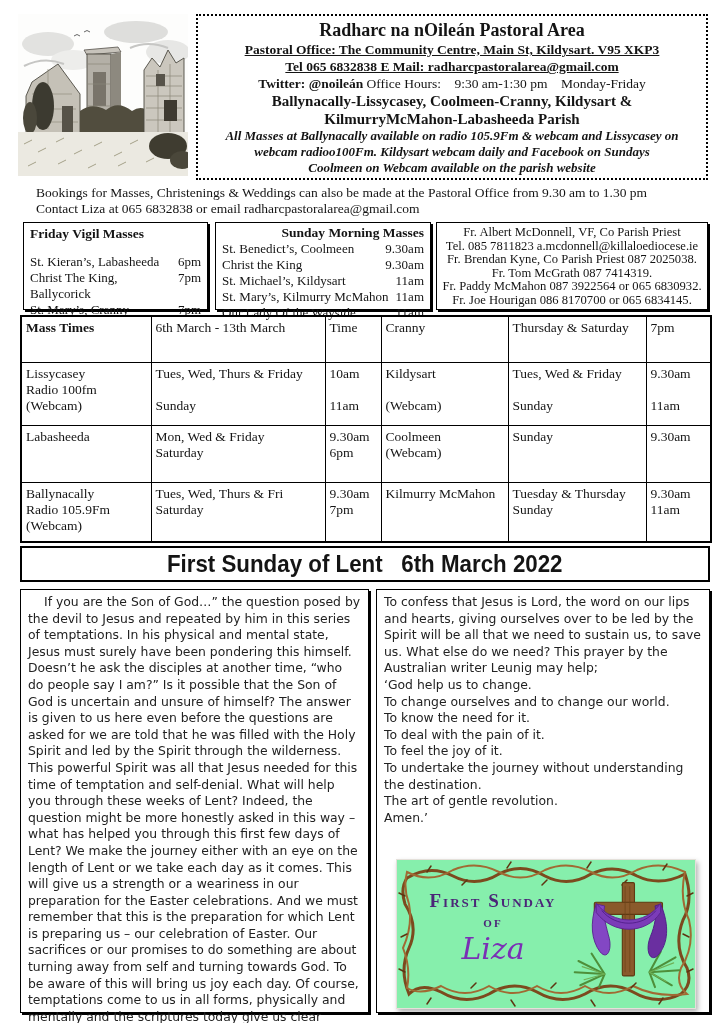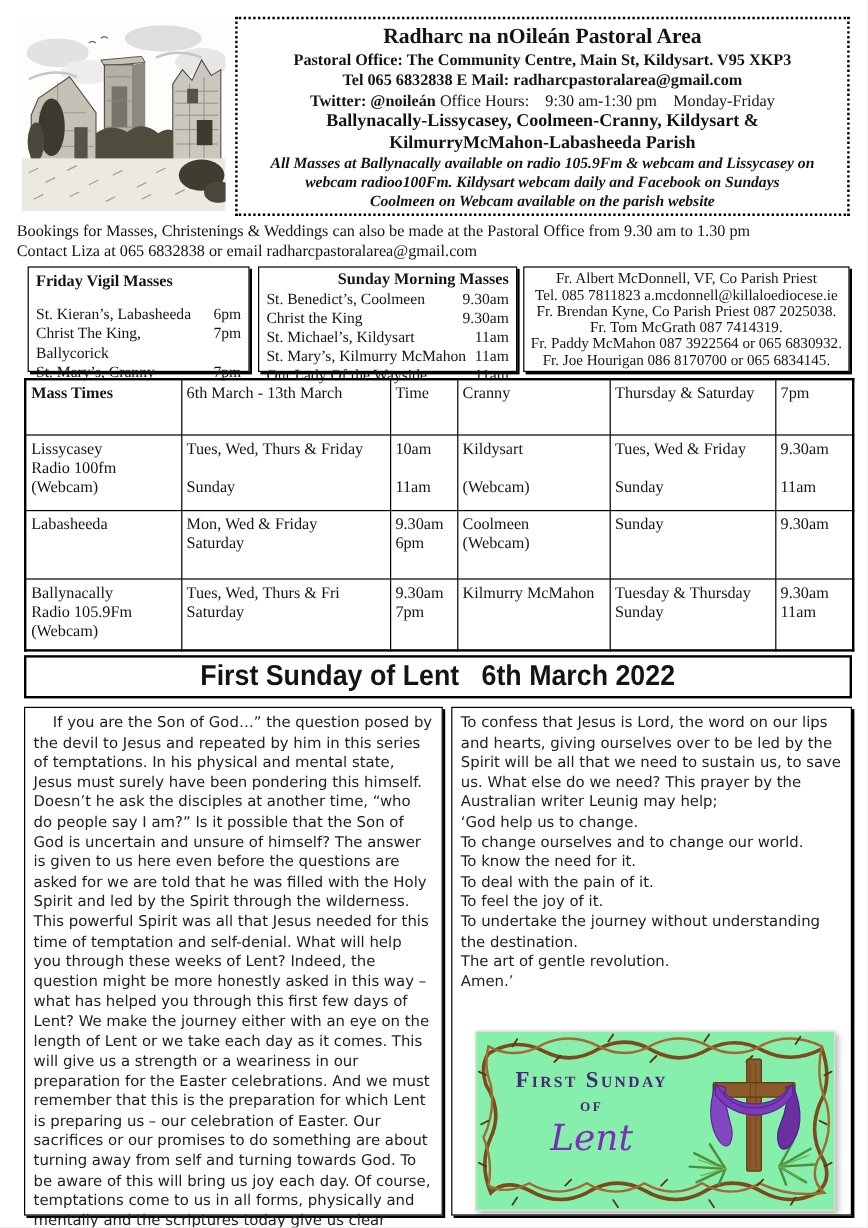--- a/index.html
+++ b/index.html
@@ -3,27 +3,27 @@
 <meta charset="utf-8">
 <style>
   html,body{margin:0;padding:0;background:#e9e9e9;}
   .page{position:relative;width:723px;height:1023px;background:#ffffff;
         font-family:"Liberation Serif",serif;color:#141414;overflow:hidden;margin:0 auto;}
   
   .sketch{position:absolute;left:18px;top:14px;width:170px;height:162px;}
   .hdr-box{position:absolute;left:196px;top:14px;width:512px;height:166px;
            border:2px dotted #000;text-align:center;padding-top:4px;box-sizing:border-box;}
   .hdr-title{font-size:18px;font-weight:bold;line-height:21px;}
-  .hdr-line{font-size:13.5px;font-weight:bold;line-height:17px;}
+  .hdr-line{font-size:13.5px;font-weight:bold;line-height:17px;text-decoration:underline;}
   .hdr-line4{font-size:13.5px;line-height:17px;white-space:pre;}
   .hdr-line4 b{font-weight:bold;}
   .hdr-parish{font-size:15px;font-weight:bold;line-height:18px;}
   .hdr-note{font-size:13px;font-weight:bold;font-style:italic;line-height:16px;padding:0 10px;}
   
-  .booking{position:absolute;left:14px;top:185px;width:685px;font-size:13.5px;line-height:16px;}
+  .booking{position:absolute;left:36px;top:185px;width:685px;font-size:13.5px;line-height:16px;}
   
   .ibox{position:absolute;top:222px;border:1px solid #000;box-shadow:2px 2px 0 #000;
         box-sizing:border-box;background:#fff;font-size:13px;}
   .ibox-a{left:23px;width:185px;height:88px;padding:3px 6px;}
   .ibox-b{left:215px;width:216px;height:88px;padding:2px 6px;text-align:right;}
   .ibox-c{left:436px;width:272px;height:88px;padding:3px 4px;text-align:center;}
   .ibox-title{font-weight:bold;font-size:13.5px;line-height:16px;}
   .mass-row{display:flex;justify-content:space-between;line-height:16px;}
   .gap10{height:12px;}
   .ibox-c div{line-height:13.5px;font-size:12.6px;}
@@ -251,21 +251,21 @@
             <path d="M30,12 l4,-6 M70,20 l-5,5 M110,8 l4,-6 M150,20 l-5,5 M190,8 l4,-6 M230,20 l-5,5 M266,10 l4,-6"></path>
             <path d="M290,36 l6,-3 M286,74 l6,3 M290,112 l6,-3"></path>
             <path d="M34,138 l-4,6 M74,128 l5,-5 M114,140 l4,6 M154,128 l5,-5 M194,140 l4,6 M234,128 l5,-5 M266,138 l-4,6"></path>
             <path d="M8,36 l-6,-3 M10,74 l-6,3 M8,112 l-6,-3"></path>
           </g>
         </g>
       </svg>
       <div class="lent-text">
         <div class="lent-l1">First Sunday</div>
         <div class="lent-l2">of</div>
-        <div class="lent-l3">Lent</div>
+        <div class="lent-l3">Liza</div>
       </div>
       <svg class="lent-cross" viewBox="0 0 120 120" xmlns="http://www.w3.org/2000/svg">
         <g stroke="#4e8f3a" stroke-width="2.2" stroke-linecap="round">
           <path d="M36,104 L8,90 M36,104 L4,102 M36,104 L10,116 M36,104 L22,82 M36,104 L30,118"></path>
           <path d="M84,102 L112,86 M84,102 L116,100 M84,102 L108,116 M84,102 L96,80 M84,102 L90,118"></path>
         </g>
         <g stroke="#6fb055" stroke-width="1.2" stroke-linecap="round">
           <path d="M36,104 L12,96 M36,104 L14,110 M84,102 L110,92 M84,102 L102,112"></path>
         </g>
         <rect x="55" y="6" width="13" height="100" rx="1.5" fill="#8a5a2b" stroke="#5f3a12" stroke-width="1.2"></rect>

